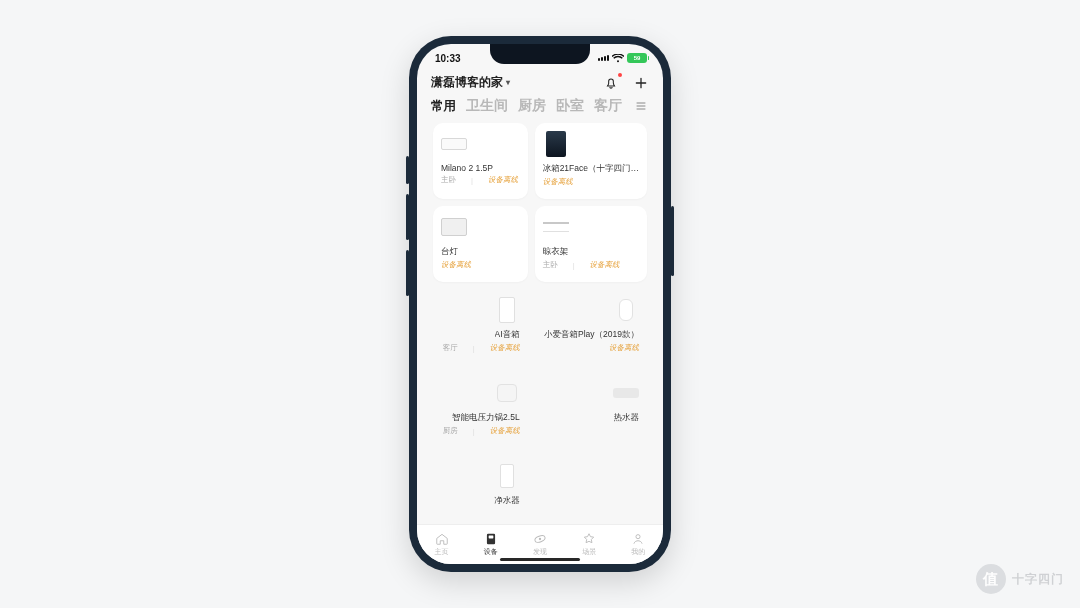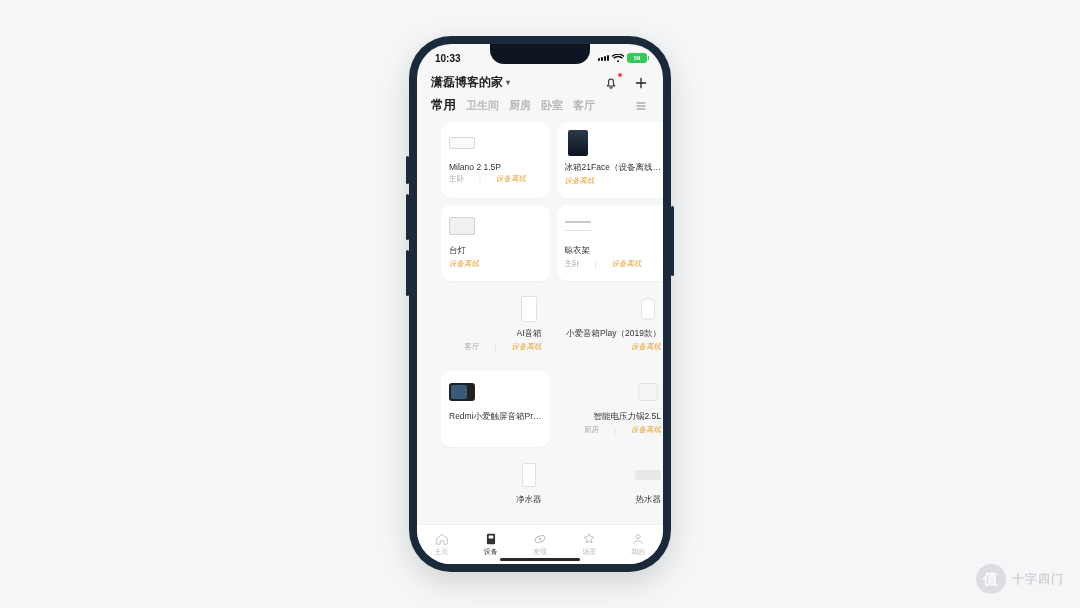--- a/index.html
+++ b/index.html
@@ -71,26 +71,26 @@
   .home-title { font-size: 12px; font-weight:700; color:#222; display:flex; align-items:center; gap:3px; }
   .chev { font-size:8px; color:#555; }
   .header-actions { display:flex; align-items:center; gap:14px; }
   .icon-btn { width:16px; height:16px; display:flex; align-items:center; justify-content:center; color:#222; }
   .bell { position:relative; }
   .bell .dot { position:absolute; top:-2px; right:-3px; width:4px; height:4px; background:#f44; border-radius:50%; }
 
   
   .tabs { display:flex; align-items:center; justify-content: space-between; padding: 0 14px 8px; }
   .tabs-left { display:flex; gap:10px; align-items:baseline; }
-  .tab { font-size:11px; color:#b8b8b8; font-weight:600; white-space:nowrap; }
+  .tab { font-size:14px; color:#b8b8b8; font-weight:600; white-space:nowrap; }
   .tab.active { color:#222; font-size:12.5px; font-weight:800; }
   .tabs-menu { color:#888; }
 
   
-  .content { padding: 0 24px 4px; height: calc(100% - 28px - 28px - 28px - 40px); overflow:hidden; }
+  .content { padding: 0 16px 4px; height: calc(100% - 28px - 28px - 28px - 40px); overflow:hidden; }
   .grid { display:grid; grid-template-columns: 1fr 1fr; gap:7px; }
   .card {
     background:#fff; border-radius:10px; padding:8px;
     height:76px; position:relative;
     box-shadow: 0 1px 2px rgba(0,0,0,0.03);
     display:flex; flex-direction:column; justify-content:flex-start;
   }
   .card.flat { background:transparent; box-shadow:none;align-items:flex-end; }
   .card .thumb {
     width:26px; height:26px; border-radius:4px;
@@ -217,21 +217,21 @@
             <div class="meta">
               <span>主卧</span>
               <span class="sep">|</span>
               <span class="offline">设备离线</span>
             </div>
           </div>
           <div class="card">
             <div class="thumb plain">
               <div class="th-fridge"></div>
             </div>
-            <div class="name">冰箱21Face（设备离线…</div>
+            <div class="name">冰箱21Face（十字四门…</div>
             <div class="meta">
               <span class="offline">设备离线</span>
             </div>
           </div>
           <div class="card">
             <div class="thumb plain">
               <div class="th-monitor"></div>
             </div>
             <div class="name">台灯</div>
             <div class="meta">
@@ -262,48 +262,42 @@
           </div>
           <div class="card flat">
             <div class="thumb plain">
               <div class="th-speaker"></div>
             </div>
             <div class="name">小爱音箱Play（2019款）</div>
             <div class="meta">
               <span class="offline">设备离线</span>
             </div>
           </div>
-          <div class="card">
-            <div class="thumb plain">
-              <div class="th-redmi"></div>
-            </div>
-            <div class="name">Redmi小爱触屏音箱Pr…</div>
-          </div>
           <div class="card flat">
             <div class="thumb plain">
               <div class="th-pot"></div>
             </div>
             <div class="name">智能电压力锅2.5L</div>
             <div class="meta">
               <span>厨房</span>
               <span class="sep">|</span>
               <span class="offline">设备离线</span>
             </div>
           </div>
           <div class="card flat">
             <div class="thumb plain">
+              <div class="th-heater"></div>
+            </div>
+            <div class="name">热水器</div>
+          </div>
+          <div class="card flat">
+            <div class="thumb plain">
               <div class="th-purifier"></div>
             </div>
             <div class="name">净水器</div>
-          </div>
-          <div class="card flat">
-            <div class="thumb plain">
-              <div class="th-heater"></div>
-            </div>
-            <div class="name">热水器</div>
           </div>
         </div>
     </div>
 
     <div class="bottom-nav" id="bnav">
         <div class="nav-item">
           <span class="nav-ico">
             <svg width="14" height="14" viewBox="0 0 24 24">
               <path fill="none" stroke="currentColor" stroke-width="1.6" d="M3 11l9-7 9 7v9a1 1 0 01-1 1h-5v-6H9v6H4a1 1 0 01-1-1v-9z"></path>
             </svg>

